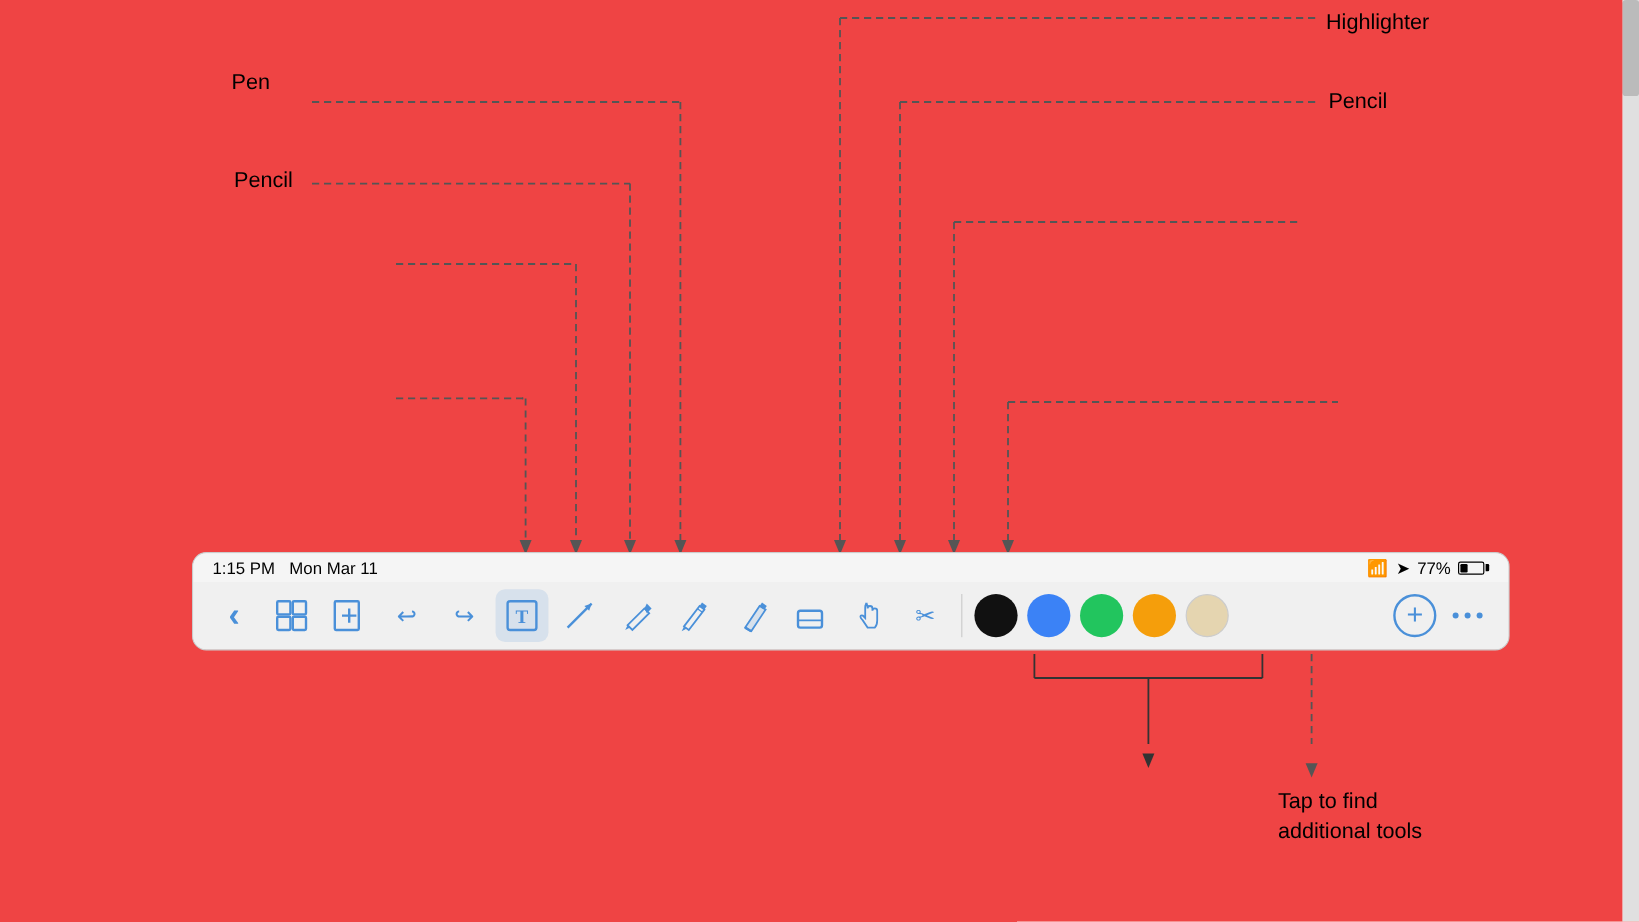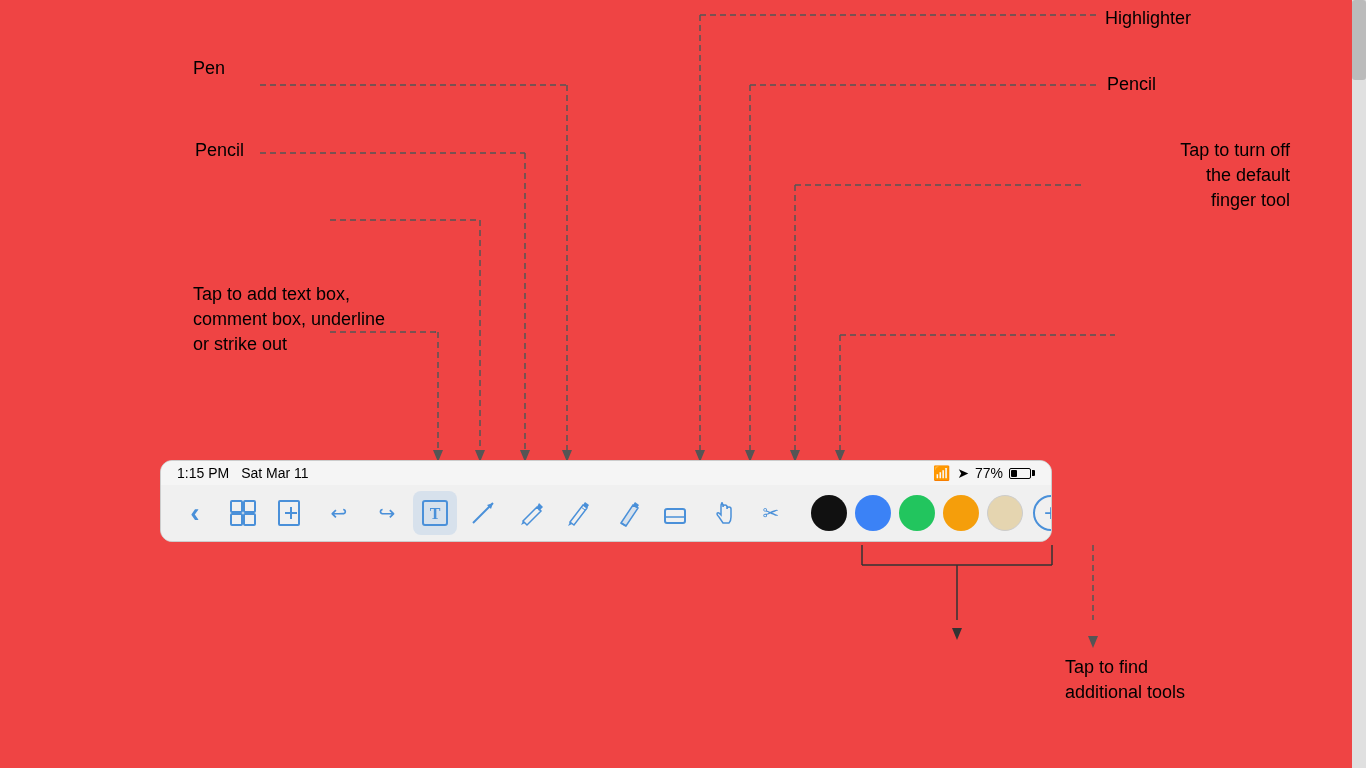--- a/index.html
+++ b/index.html
@@ -56,21 +56,21 @@
       width: 1352px;
       height: 768px;
       pointer-events: none;
     }
 
     
     .toolbar-container {
       position: absolute;
       top: 460px;
       left: 160px;
-      width: 892px;
+      width: 1098px;
       background: #f0f0f0;
       border-radius: 12px;
       border: 1px solid #ccc;
       overflow: hidden;
       text-align: center;
     }
 
     .status-bar {
       display: flex;
       align-items: center;
@@ -169,22 +169,20 @@
 <div class="scrollbar">
   <div class="scrollbar-thumb"></div>
 </div>
 
 <div class="main">
 
   <div class="label" style="left:1105px; top:6px;">Highlighter</div>
   <div class="label" style="left:1107px; top:72px;">Pencil</div>
   <div class="label" style="left:193px; top:56px;">Pen</div>
   <div class="label" style="left:195px; top:138px;">Pencil</div>
-  <div class="label" style="left:193px; top:282px; width:260px;">Tap to add text box,<br>comment box, underline<br>or strike out</div>
-  <div class="label" style="left:1090px; top:138px; width:200px; text-align:right;">Tap to turn off<br>the default<br>finger tool</div>
   <div class="label" style="left:1065px; top:655px; width:200px;">Tap to find<br>additional tools</div>
 
   <svg class="lines-svg">
 
     <line x1="260" y1="85" x2="567" y2="85" stroke="#555" stroke-width="1.5" stroke-dasharray="6,4"></line>
     <line x1="567" y1="85" x2="567" y2="462" stroke="#555" stroke-width="1.5" stroke-dasharray="6,4"></line>
     <polygon points="567,462 562,450 572,450" fill="#555"></polygon>
 
     <line x1="260" y1="153" x2="525" y2="153" stroke="#555" stroke-width="1.5" stroke-dasharray="6,4"></line>
     <line x1="525" y1="153" x2="525" y2="462" stroke="#555" stroke-width="1.5" stroke-dasharray="6,4"></line>
@@ -224,21 +222,21 @@
 
     <line x1="1093" y1="545" x2="1093" y2="620" stroke="#555" stroke-width="1.5" stroke-dasharray="6,4"></line>
     <polygon points="1093,648 1088,636 1098,636" fill="#555"></polygon>
   </svg>
 
   <div class="toolbar-container">
 
     <div class="status-bar">
       <div class="status-left">
         <span>1:15 PM</span>
-        <span>Sat Mar 11</span>
+        <span>Mon Mar 11</span>
       </div>
       <div class="status-right">
 
         <span class="wifi-icon">📶</span>
 
         <span style="font-size:14px;">➤</span>
 
         <span>77%</span>
 
         <div class="battery">

